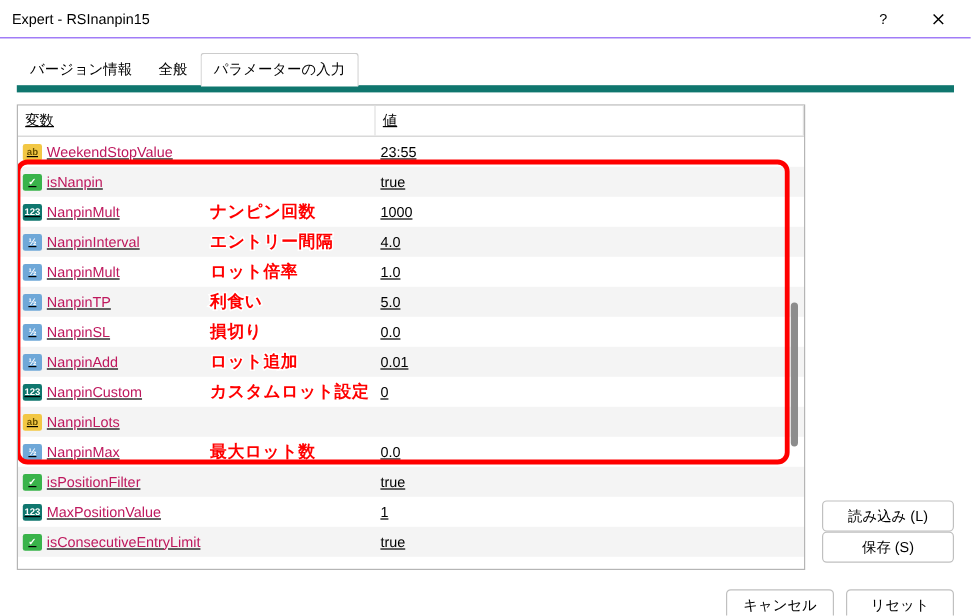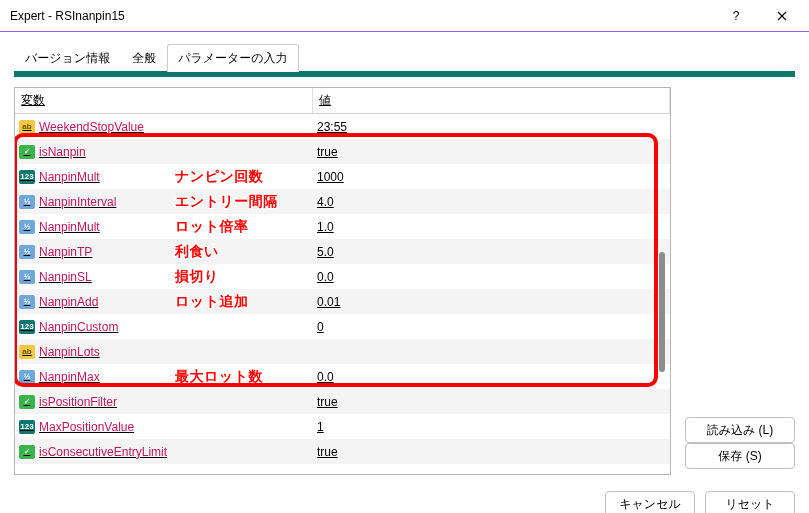--- a/index.html
+++ b/index.html
@@ -144,20 +144,21 @@
                 <span class="type-icon ic-vz">½</span>
                 <span class="varname">NanpinAdd</span>
                 <span class="annot">ロット追加</span>
               </div>
               <div class="cell val">0.01</div>
             </div>
             <div class="row">
               <div class="cell var">
                 <span class="type-icon ic-123">123</span>
                 <span class="varname">NanpinCustom</span>
+                <span class="annot">カスタムロット設定</span>
               </div>
               <div class="cell val">0</div>
             </div>
             <div class="row odd">
               <div class="cell var">
                 <span class="type-icon ic-ab">ab</span>
                 <span class="varname">NanpinLots</span>
               </div>
               <div class="cell val"></div>
             </div>

